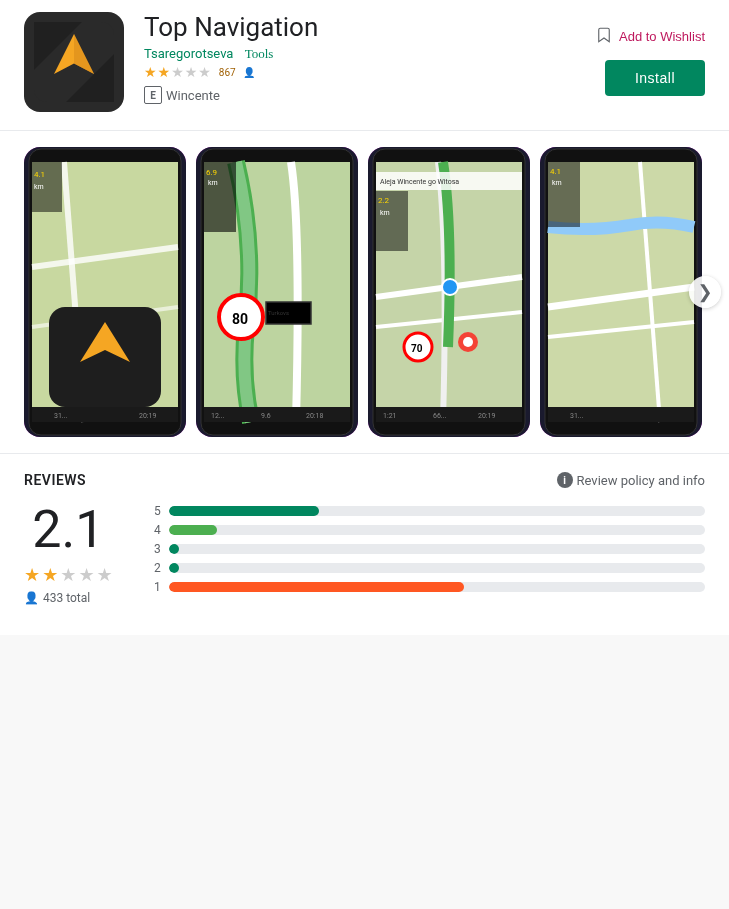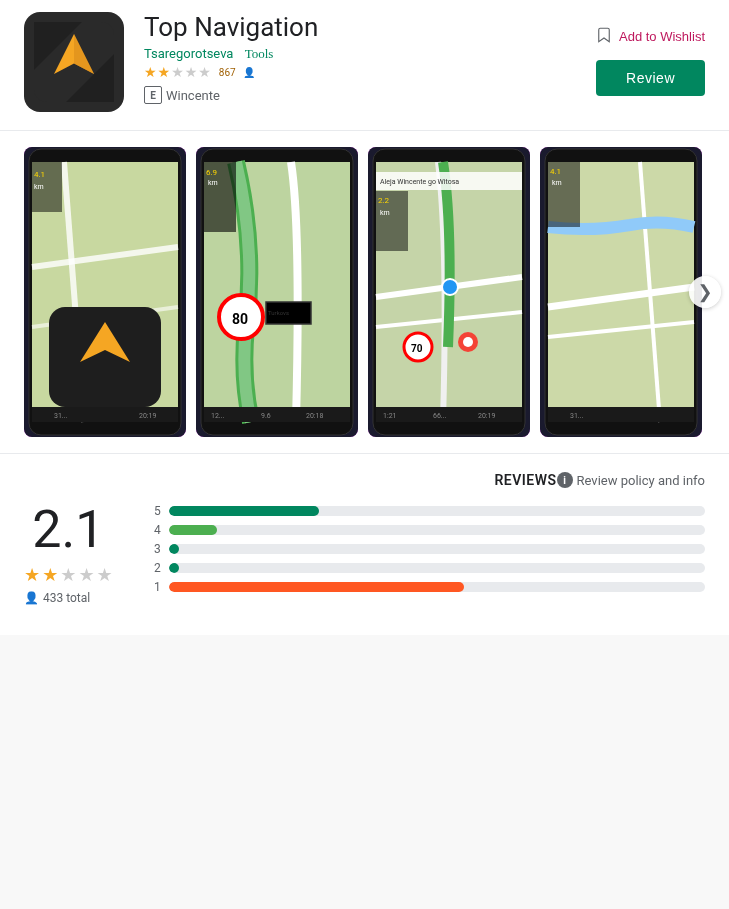--- a/index.html
+++ b/index.html
@@ -142,21 +142,21 @@
     }
     .screenshots-row {
       display: flex;
       gap: 10px;
       overflow: hidden;
     }
     .screenshot-item {
       flex-shrink: 0;
       width: 162px;
       height: 290px;
-      border-radius: 8px;
+      border-radius: 16px;
       overflow: hidden;
       background: #d946ef;
       display: flex;
       align-items: center;
       justify-content: center;
     }
     .screenshot-item svg {
       width: 100%;
       height: 100%;
     }
@@ -185,21 +185,21 @@
       font-size: 14px;
       line-height: 1.6;
       color: #3c4043;
     }
     
     .reviews-section {
       padding: 18px 0;
     }
     .reviews-header {
       display: flex;
-      justify-content: flex-end;
+      justify-content: space-between;
       align-items: center;
       margin-bottom: 16px;
     }
     .reviews-title {
       font-size: 14px;
       font-weight: 600;
       color: #202124;
       text-transform: uppercase;
       letter-spacing: 0.5px;
     }
@@ -331,21 +331,21 @@
       </div>
     </div>
 
     <div class="header-actions">
       <button class="wishlist-btn">
         <svg class="wishlist-icon" viewBox="0 0 24 24" fill="none" stroke="currentColor" stroke-width="1.5">
           <path d="M19 21l-7-5-7 5V5a2 2 0 0 1 2-2h10a2 2 0 0 1 2 2z"></path>
         </svg>
         <span>Add to Wishlist</span>
       </button>
-      <button class="install-btn">Review</button>
+      <button class="install-btn">Install</button>
     </div>
   </div>
 
   <div class="screenshots-section">
     <div class="screenshots-row">
 
       <div class="screenshot-item">
         <svg viewBox="0 0 162 290" xmlns="http://www.w3.org/2000/svg">
           <rect width="162" height="290" fill="#1a1a2e"></rect>
 

